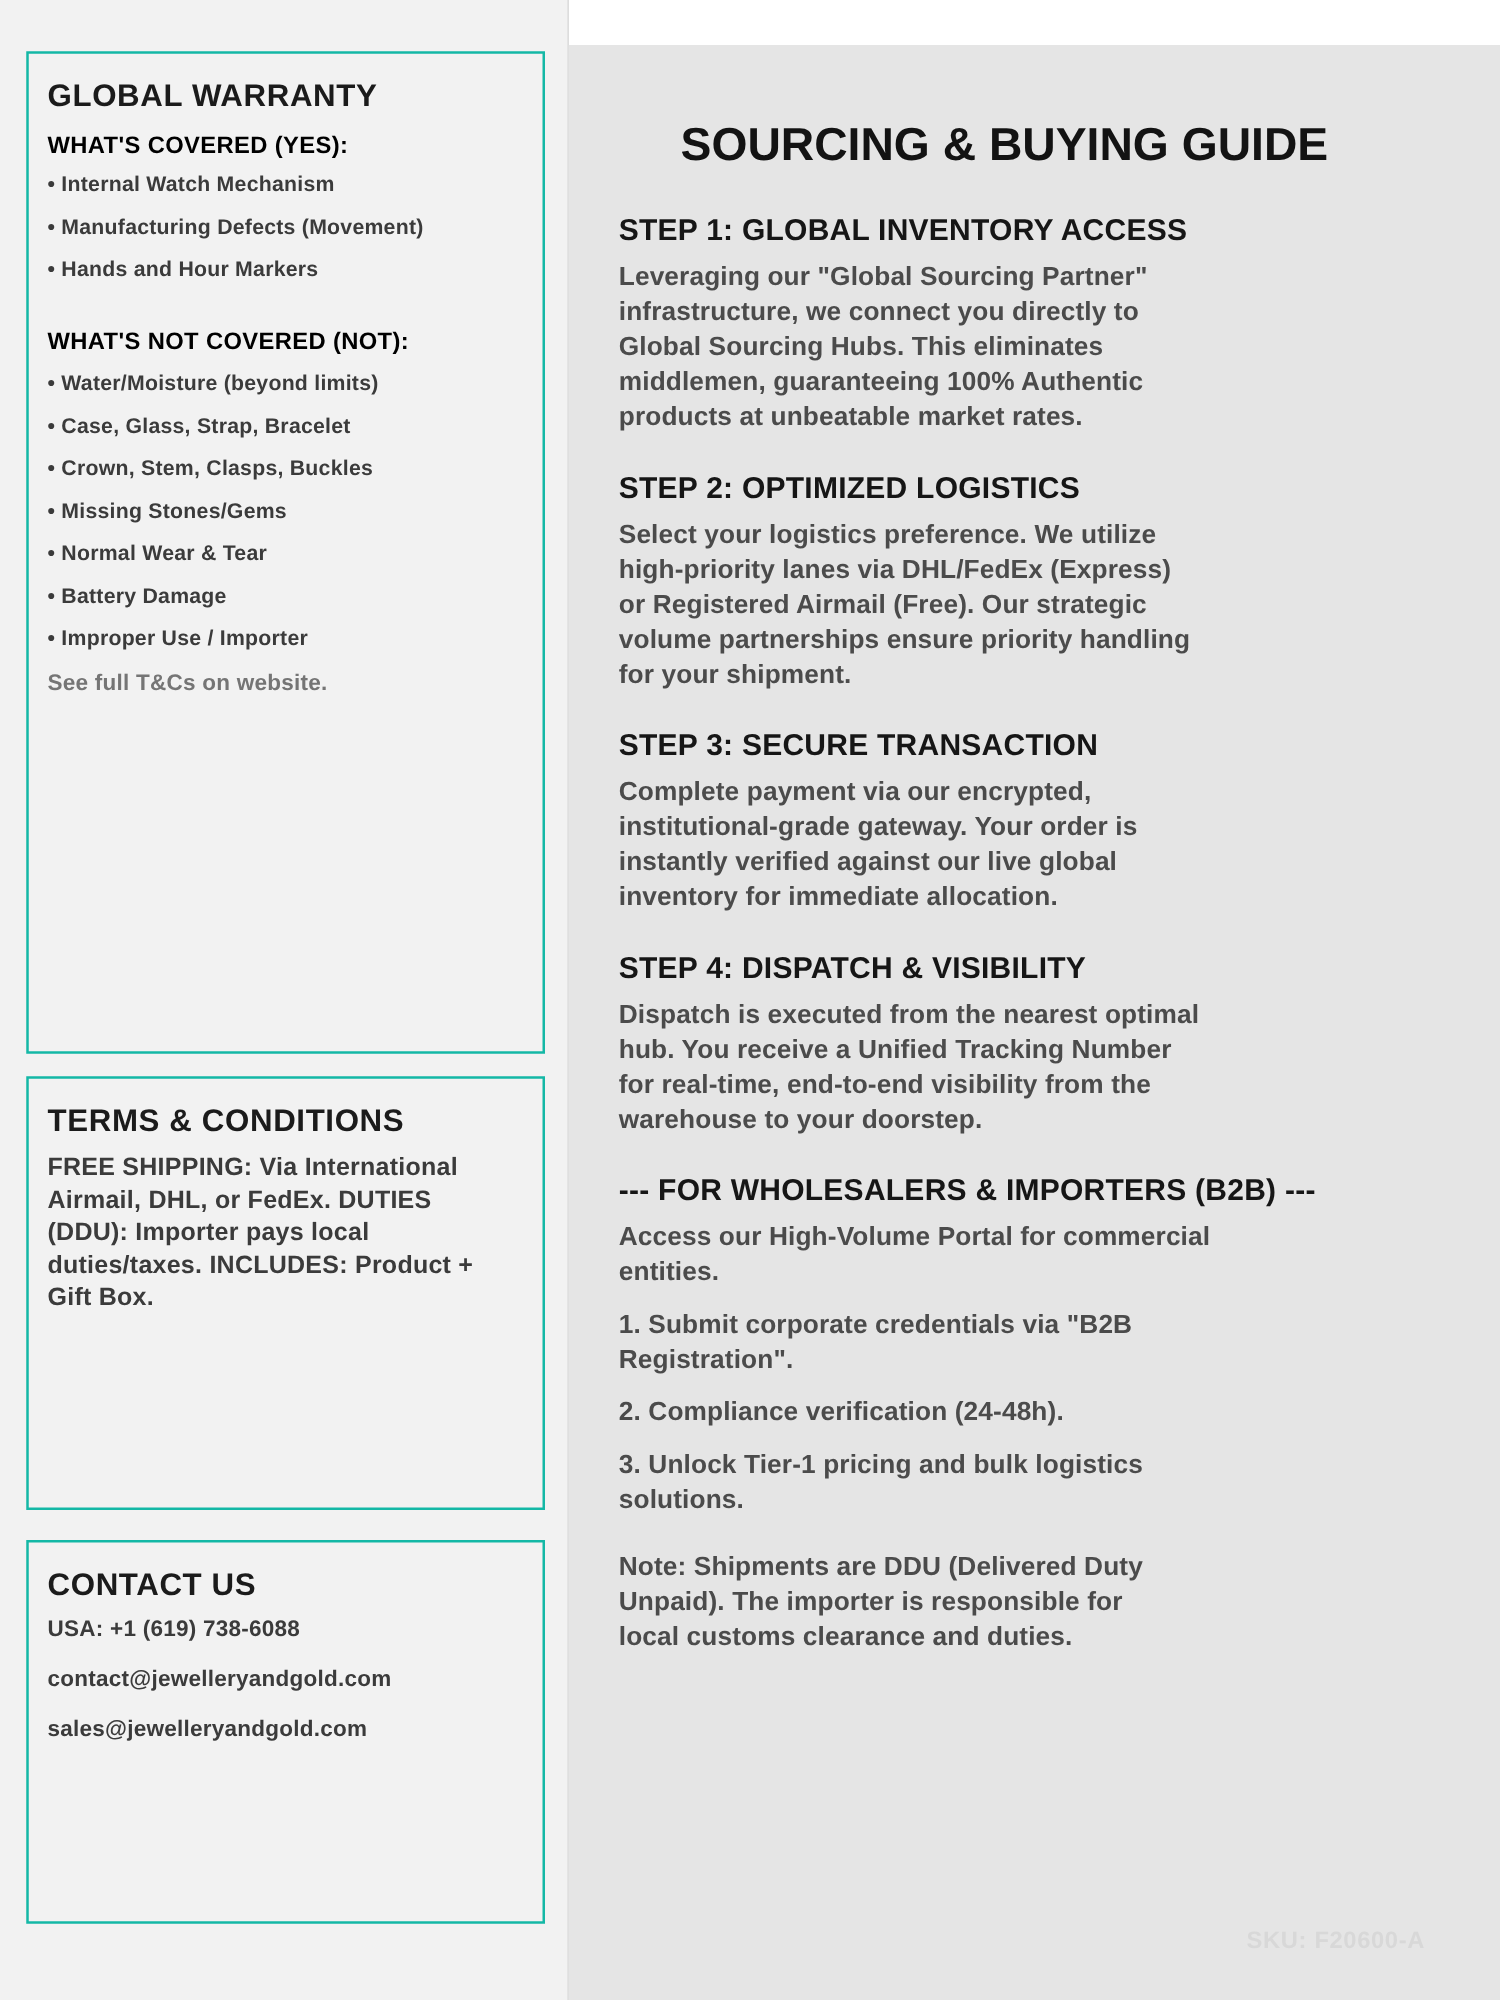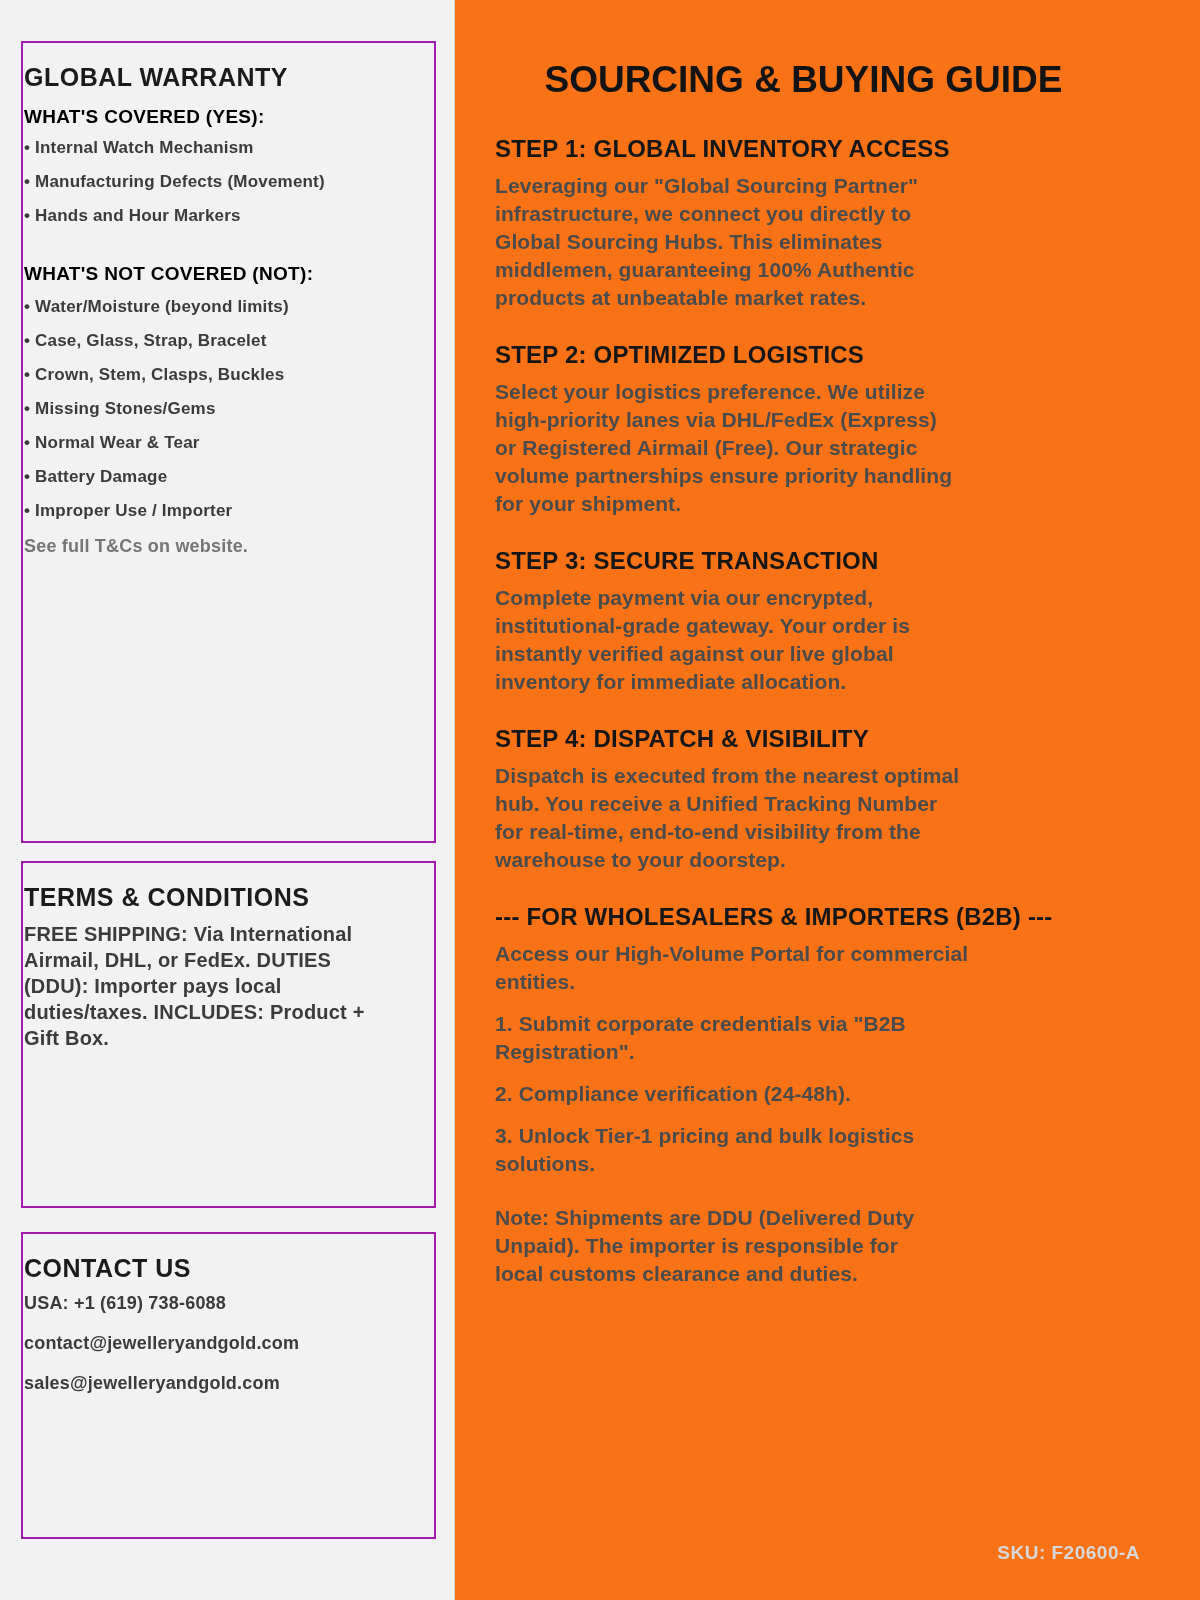--- a/index.html
+++ b/index.html
@@ -7,21 +7,21 @@
   .page {
     width:1200px; height:1600px; position:relative; display:flex;
     font-family:"Liberation Sans", sans-serif; overflow:hidden; background:#ffffff;
   }
   
   .sidebar {
     width:455px; min-width:455px; height:1600px; background:#f2f2f2;
     border-right:1px solid #d5d5d5; padding:41px 18px 0 21px;
   }
   .box {
-    border:2px solid #a21caf; background:#f2f2f2; padding:20px 18px 0 1px;
+    border:2px solid #14b8a6; background:#f2f2f2; padding:20px 18px 0 15px;
   }
   .box-warranty { height:802px; }
   .box-terms    { height:347px; margin-top:18px; }
   .box-contact  { height:307px; margin-top:24px; }
   .box-title {
     font-size:25px; font-weight:700; color:#1b1b1b; letter-spacing:0.5px;
     line-height:28px;
   }
   .sub-heading {
     font-size:19px; font-weight:700; color:#000000; letter-spacing:0.3px;
@@ -41,21 +41,21 @@
   .terms-body {
     margin-top:10px; font-size:20px; font-weight:700; color:#3b3b3b;
     line-height:26px; letter-spacing:0.2px; white-space:pre-line;
   }
   .contact-line {
     font-size:18px; font-weight:700; color:#3b3b3b; line-height:18px;
     margin-bottom:22px; letter-spacing:0.2px;
   }
   .contact-lines { margin-top:12px; }
   
-  .main { flex:1; padding:58px 88px 0 40px; background:#f97316; }
+  .main { flex:1; padding:58px 88px 0 40px; background:#e5e5e5;margin-top:36px; }
   .main-title {
     font-size:37px; font-weight:700; color:#131313; text-align:center;
     line-height:44px; margin-bottom:32px; letter-spacing:0px;
   }
   .step-heading {
     font-size:24px; font-weight:700; color:#161616; line-height:30px;
     margin-top:28px; margin-bottom:8px; letter-spacing:0.2px;
   }
   .step-body, .b2b-item, .b2b-note {
     font-size:21px; font-weight:700; color:#4b4b4b; line-height:28px;

